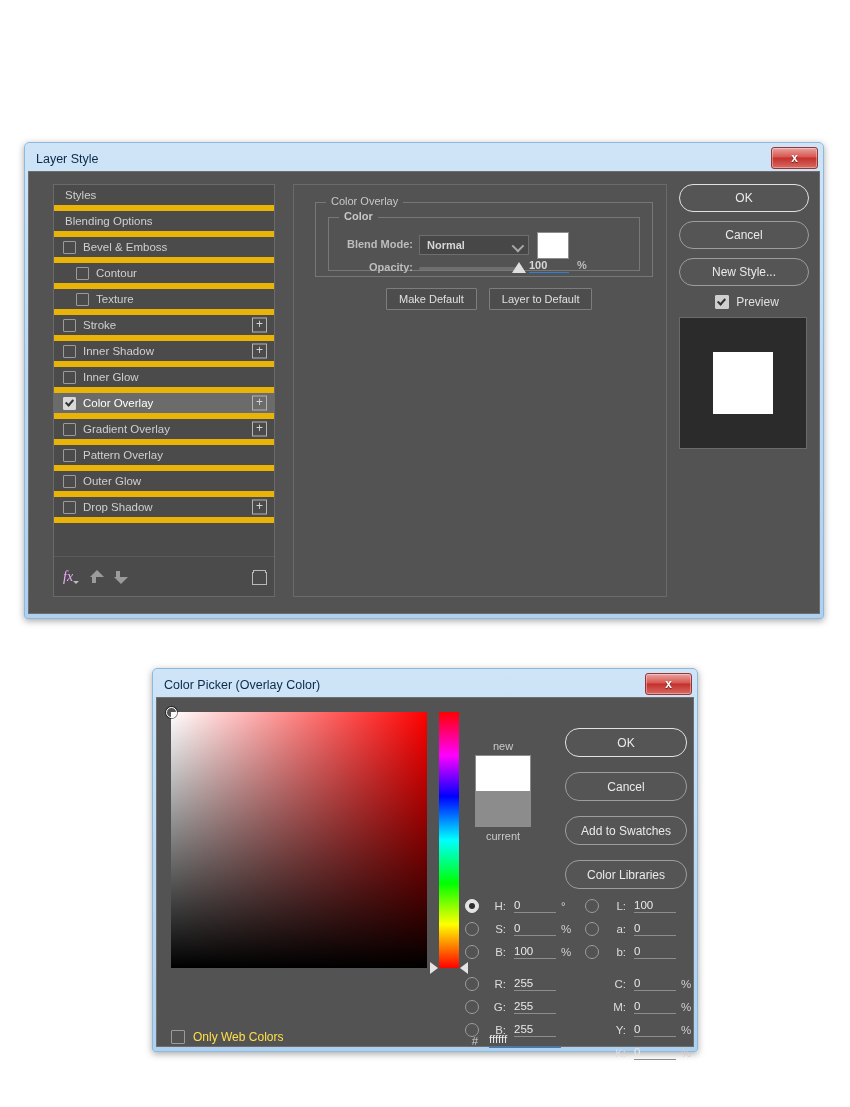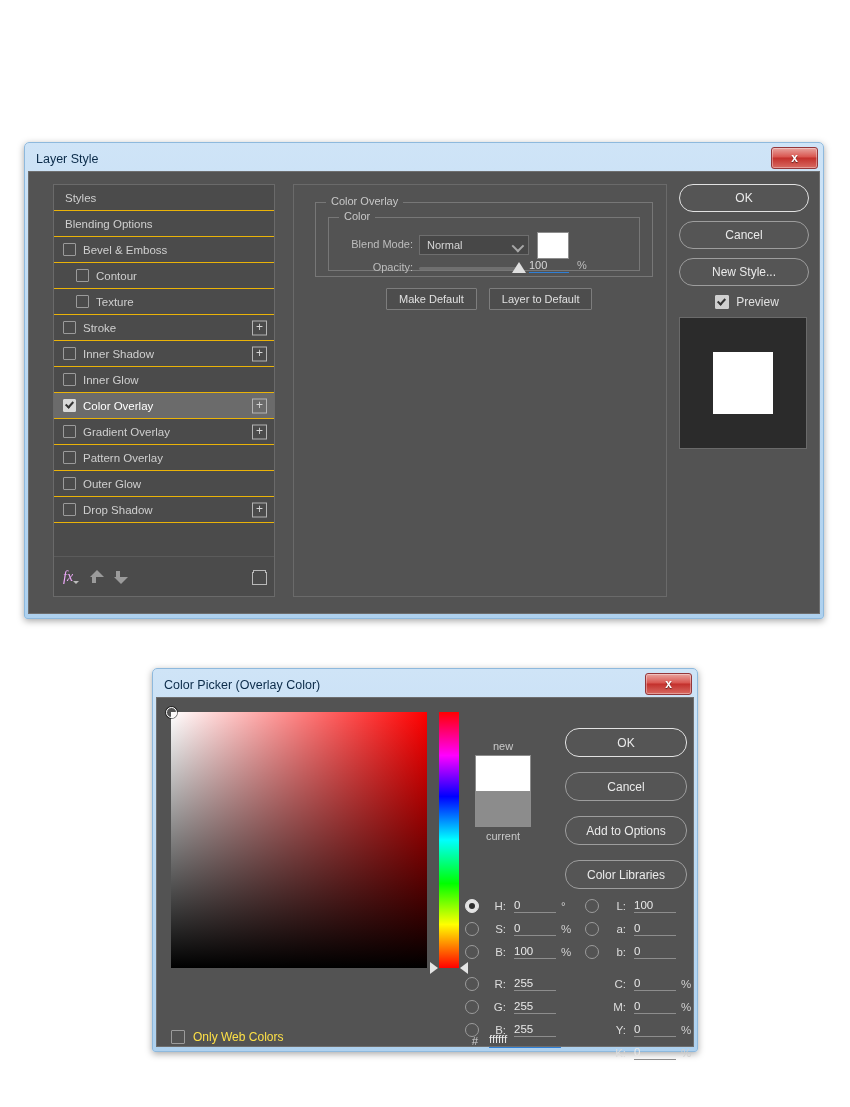--- a/index.html
+++ b/index.html
@@ -57,21 +57,21 @@
   .ls-list{
     position:absolute;left:24px;top:12px;width:222px;height:413px;
     background:#4b4b4b;
     border:1px solid #6a6a6a;
     box-sizing:border-box;
   }
   .ls-rows{position:absolute;left:0;top:0;right:0;height:372px;overflow:hidden;}
   .ls-row{
     height:26px;
     display:flex;align-items:center;
-    border-bottom:1px solid #eab308;
+    border-bottom:6px solid #eab308;
     color:#cfcfcf;
     font-size:11.5px;
     padding-left:9px;
     position:relative;
     box-sizing:border-box;
     cursor:default;
   }
   .ls-row.header{padding-left:11px;}
   .ls-row.selected{background:#6b6b6b;color:#ffffff;}
   .ls-row.indent{padding-left:22px;}
@@ -125,21 +125,21 @@
   .fieldset{
     position:absolute;border:1px solid #777;
     box-sizing:border-box;
   }
   .fieldset>legend,.fs-legend{
     position:absolute;top:-8px;left:10px;
     background:#535353;padding:0 5px;
     color:#c8c8c8;font-size:11px;
   }
   #fs-overlay{left:21px;top:17px;width:338px;height:75px;}
-  #fs-color{left:12px;top:14px;right:12px;height:54px;}
+  #fs-color{left:12px;top:14px;right:12px;height:54px;font-weight:bold;}
 
   .row-lbl{color:#bdbdbd;font-size:11px;text-align:right;}
   .blendmode-row{position:absolute;left:0;top:17px;width:100%;}
   .bm-label{position:absolute;left:6px;top:3px;width:78px;}
   .bm-select{
     position:absolute;left:90px;top:0;width:110px;height:20px;
     background:#474747;border:1px solid #6e6e6e;
     color:#d5d5d5;font-size:11px;
     display:flex;align-items:center;padding-left:7px;
     box-sizing:border-box;cursor:pointer;
@@ -399,21 +399,21 @@
     <div class="cp-newcur">
       <div class="cap">new</div>
       <div class="cp-swatch-new" style="background: rgb(255, 255, 255);"></div>
       <div class="cp-swatch-cur" style="background: rgb(140, 140, 140);"></div>
       <div class="cap" style="margin-top:3px">current</div>
     </div>
 
     <div class="cp-btns">
       <div class="btn-pill primary">OK</div>
       <div class="btn-pill">Cancel</div>
-      <div class="btn-pill">Add to Options</div>
+      <div class="btn-pill">Add to Swatches</div>
       <div class="btn-pill">Color Libraries</div>
     </div>
 
     <div class="cp-values">
       <div class="col-left" id="col-left">
           <div class="vrow">
             <span class="radio on"></span>
             <span class="vlbl">H:</span>
             <span class="vinput">0</span>
             <span class="vunit">°</span>

